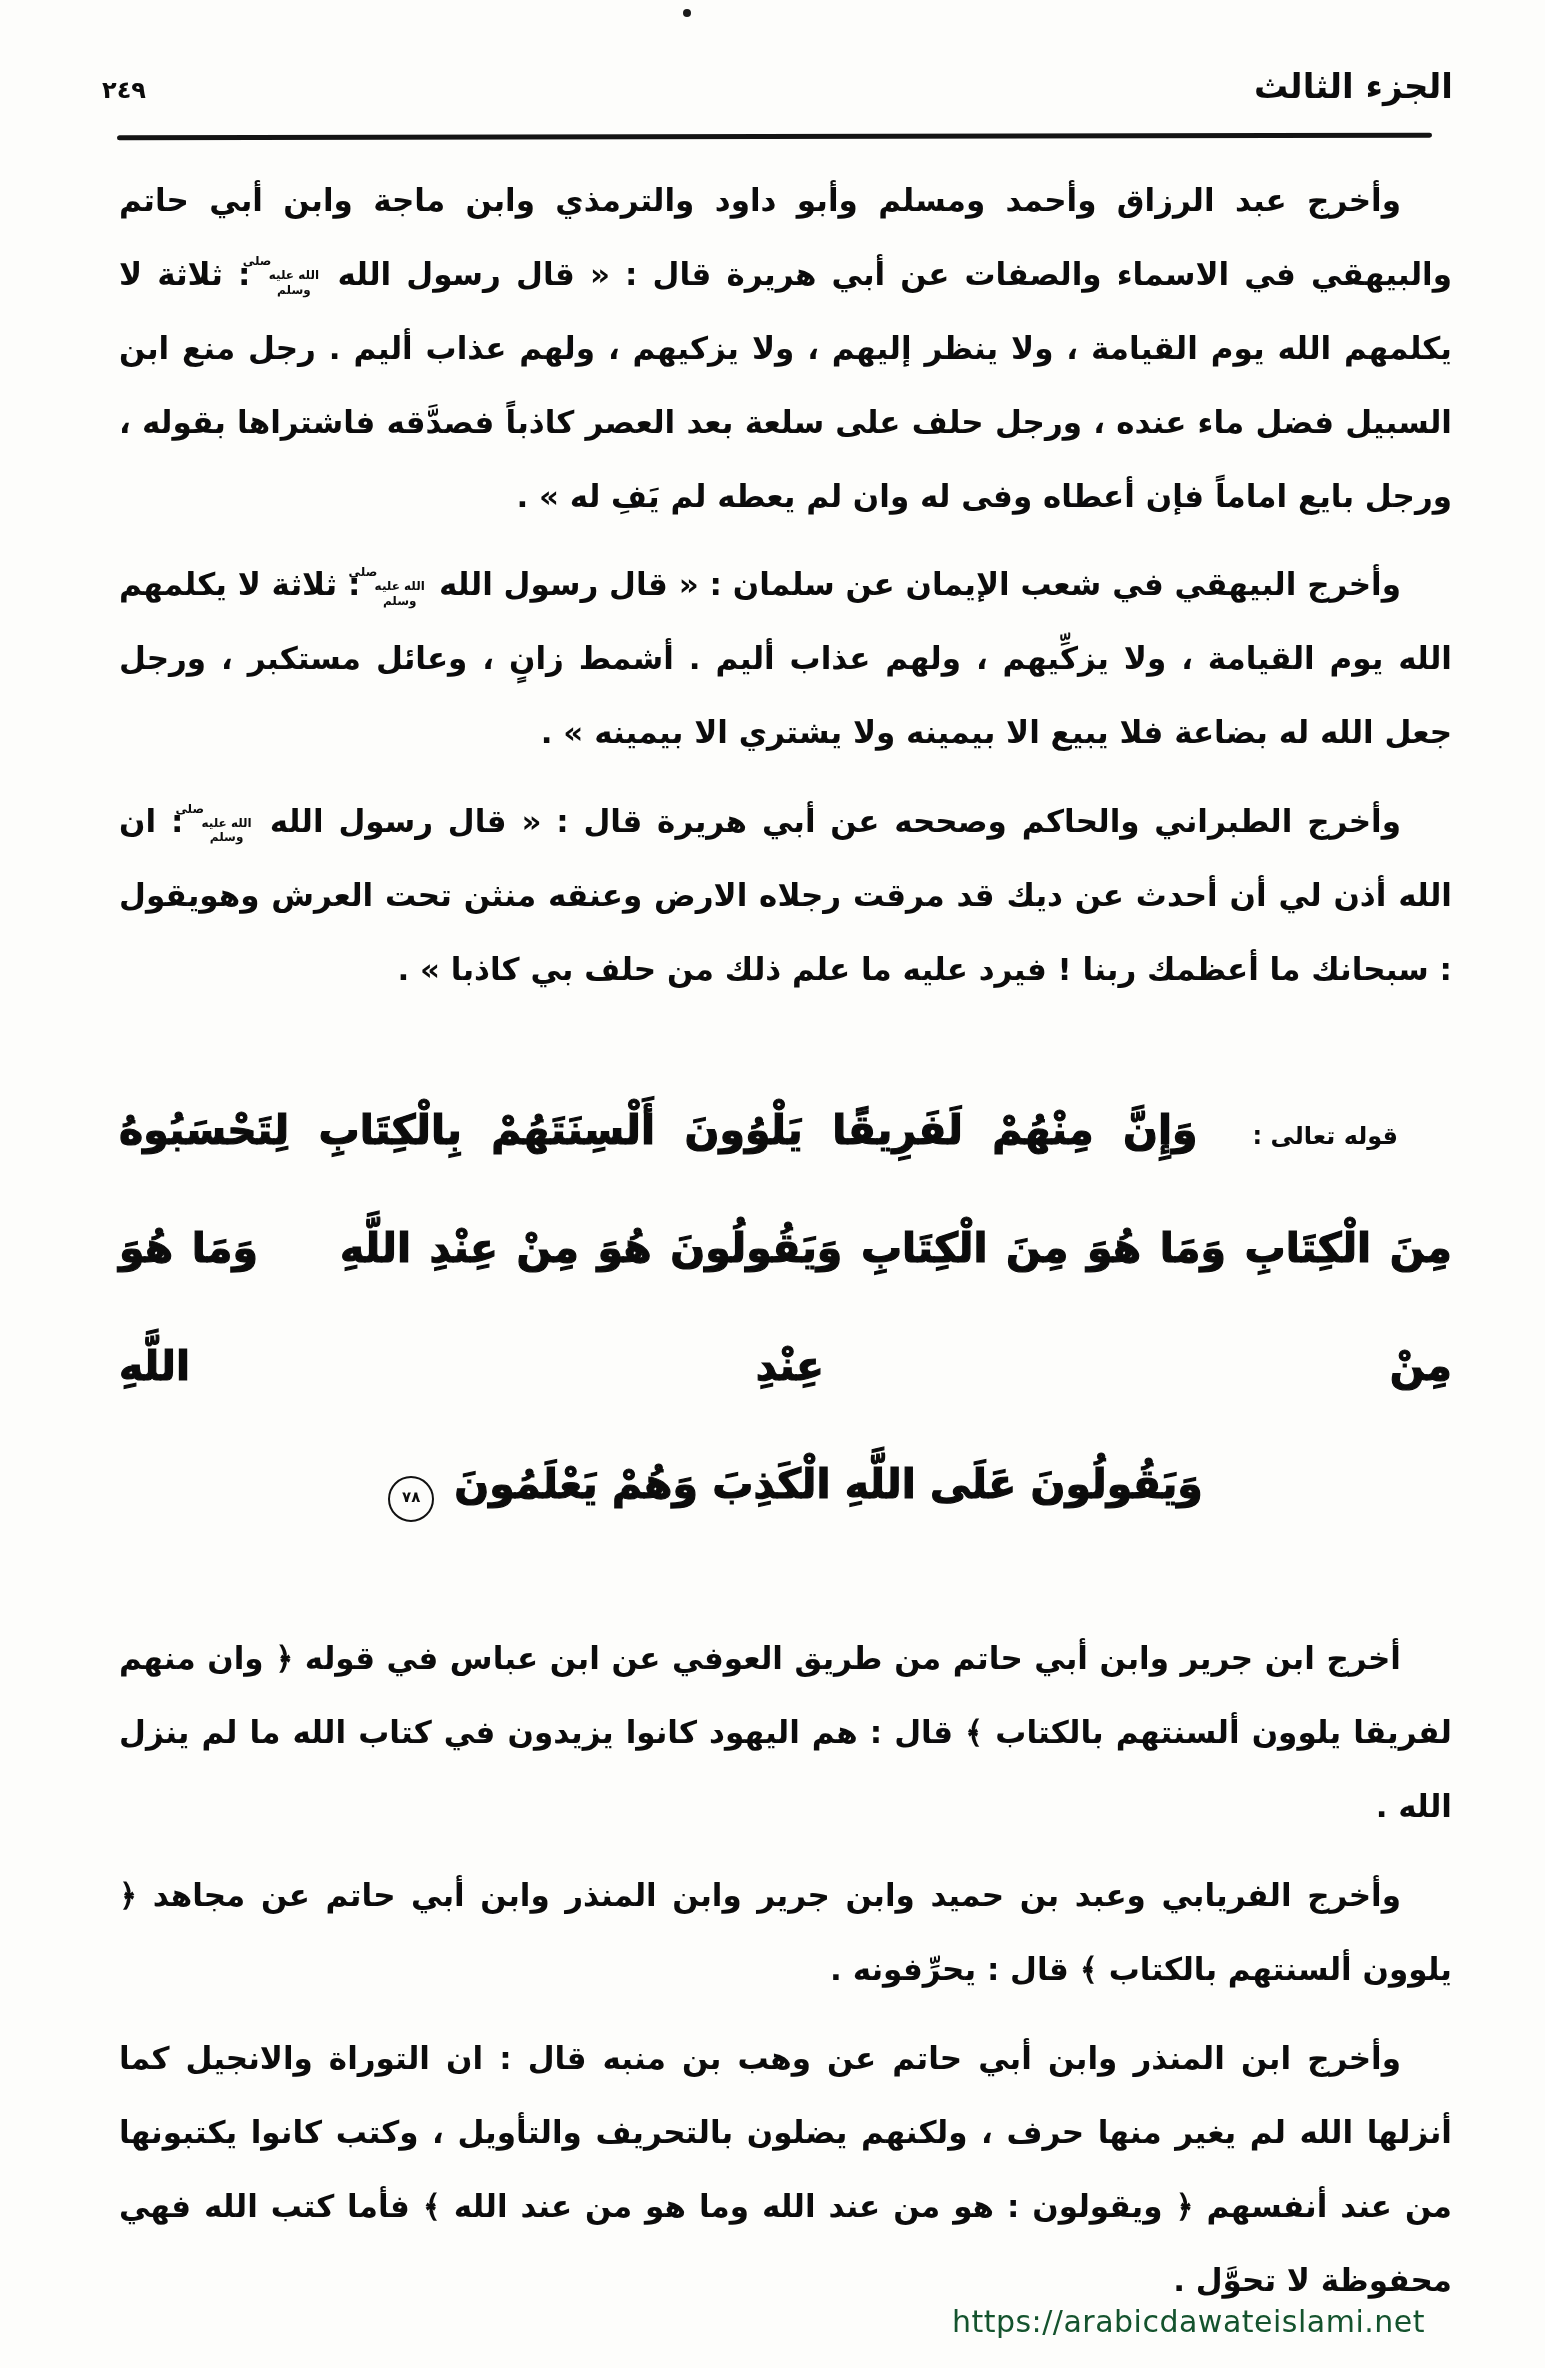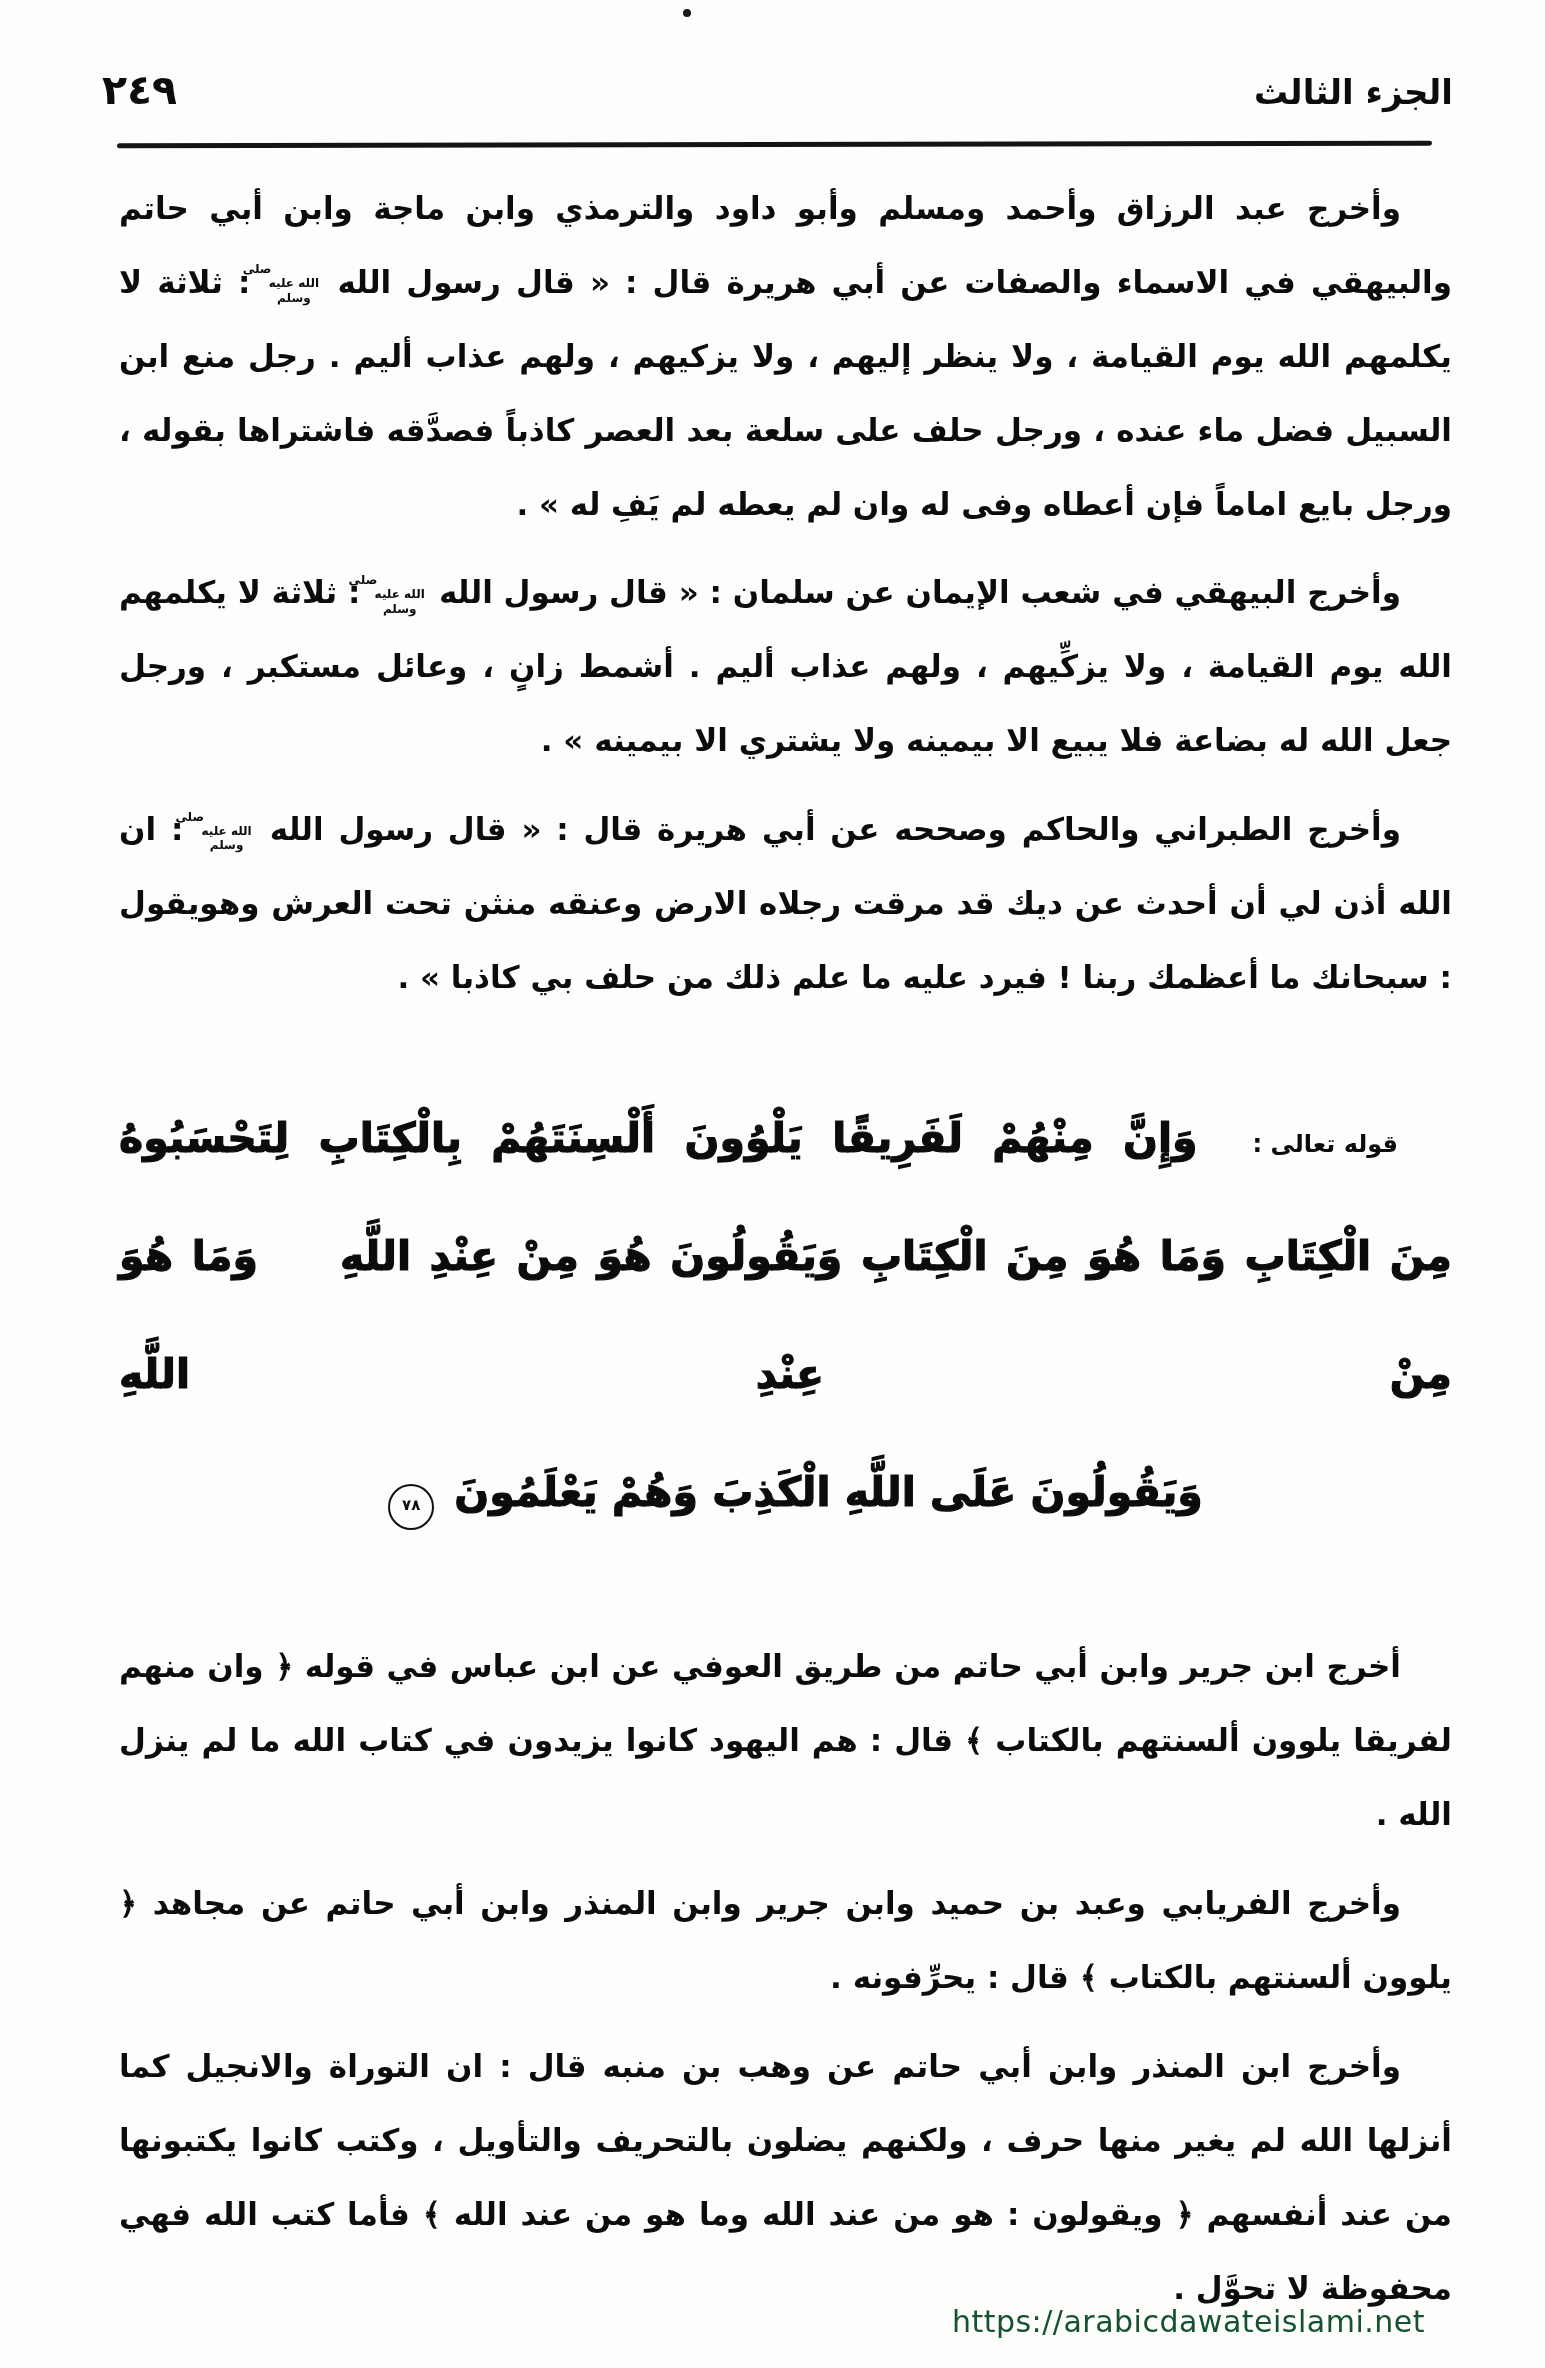--- a/index.html
+++ b/index.html
@@ -18,21 +18,21 @@
     display:flex;
     justify-content:space-between;
     align-items:baseline;
     padding:66px 92px 0 103px;
     font-size:34px;
     font-weight:700;
   }
   .header .side{flex:1;}
   .header .side.right{text-align:right;}
   .header .side.left{text-align:left;}
-  .header .center{flex:0 0 auto;font-size:41px;}
+  .header .center{flex:0 0 auto;font-size:24px;}
   .rule{
     height:4.6px;
     background:#141414;
     margin:28px 113px 0 118px;
     border-radius:2.8px;
     transform:rotate(-0.12deg);
   }
   
   .content{padding:24px 93px 0 120px;}
   p.body{

